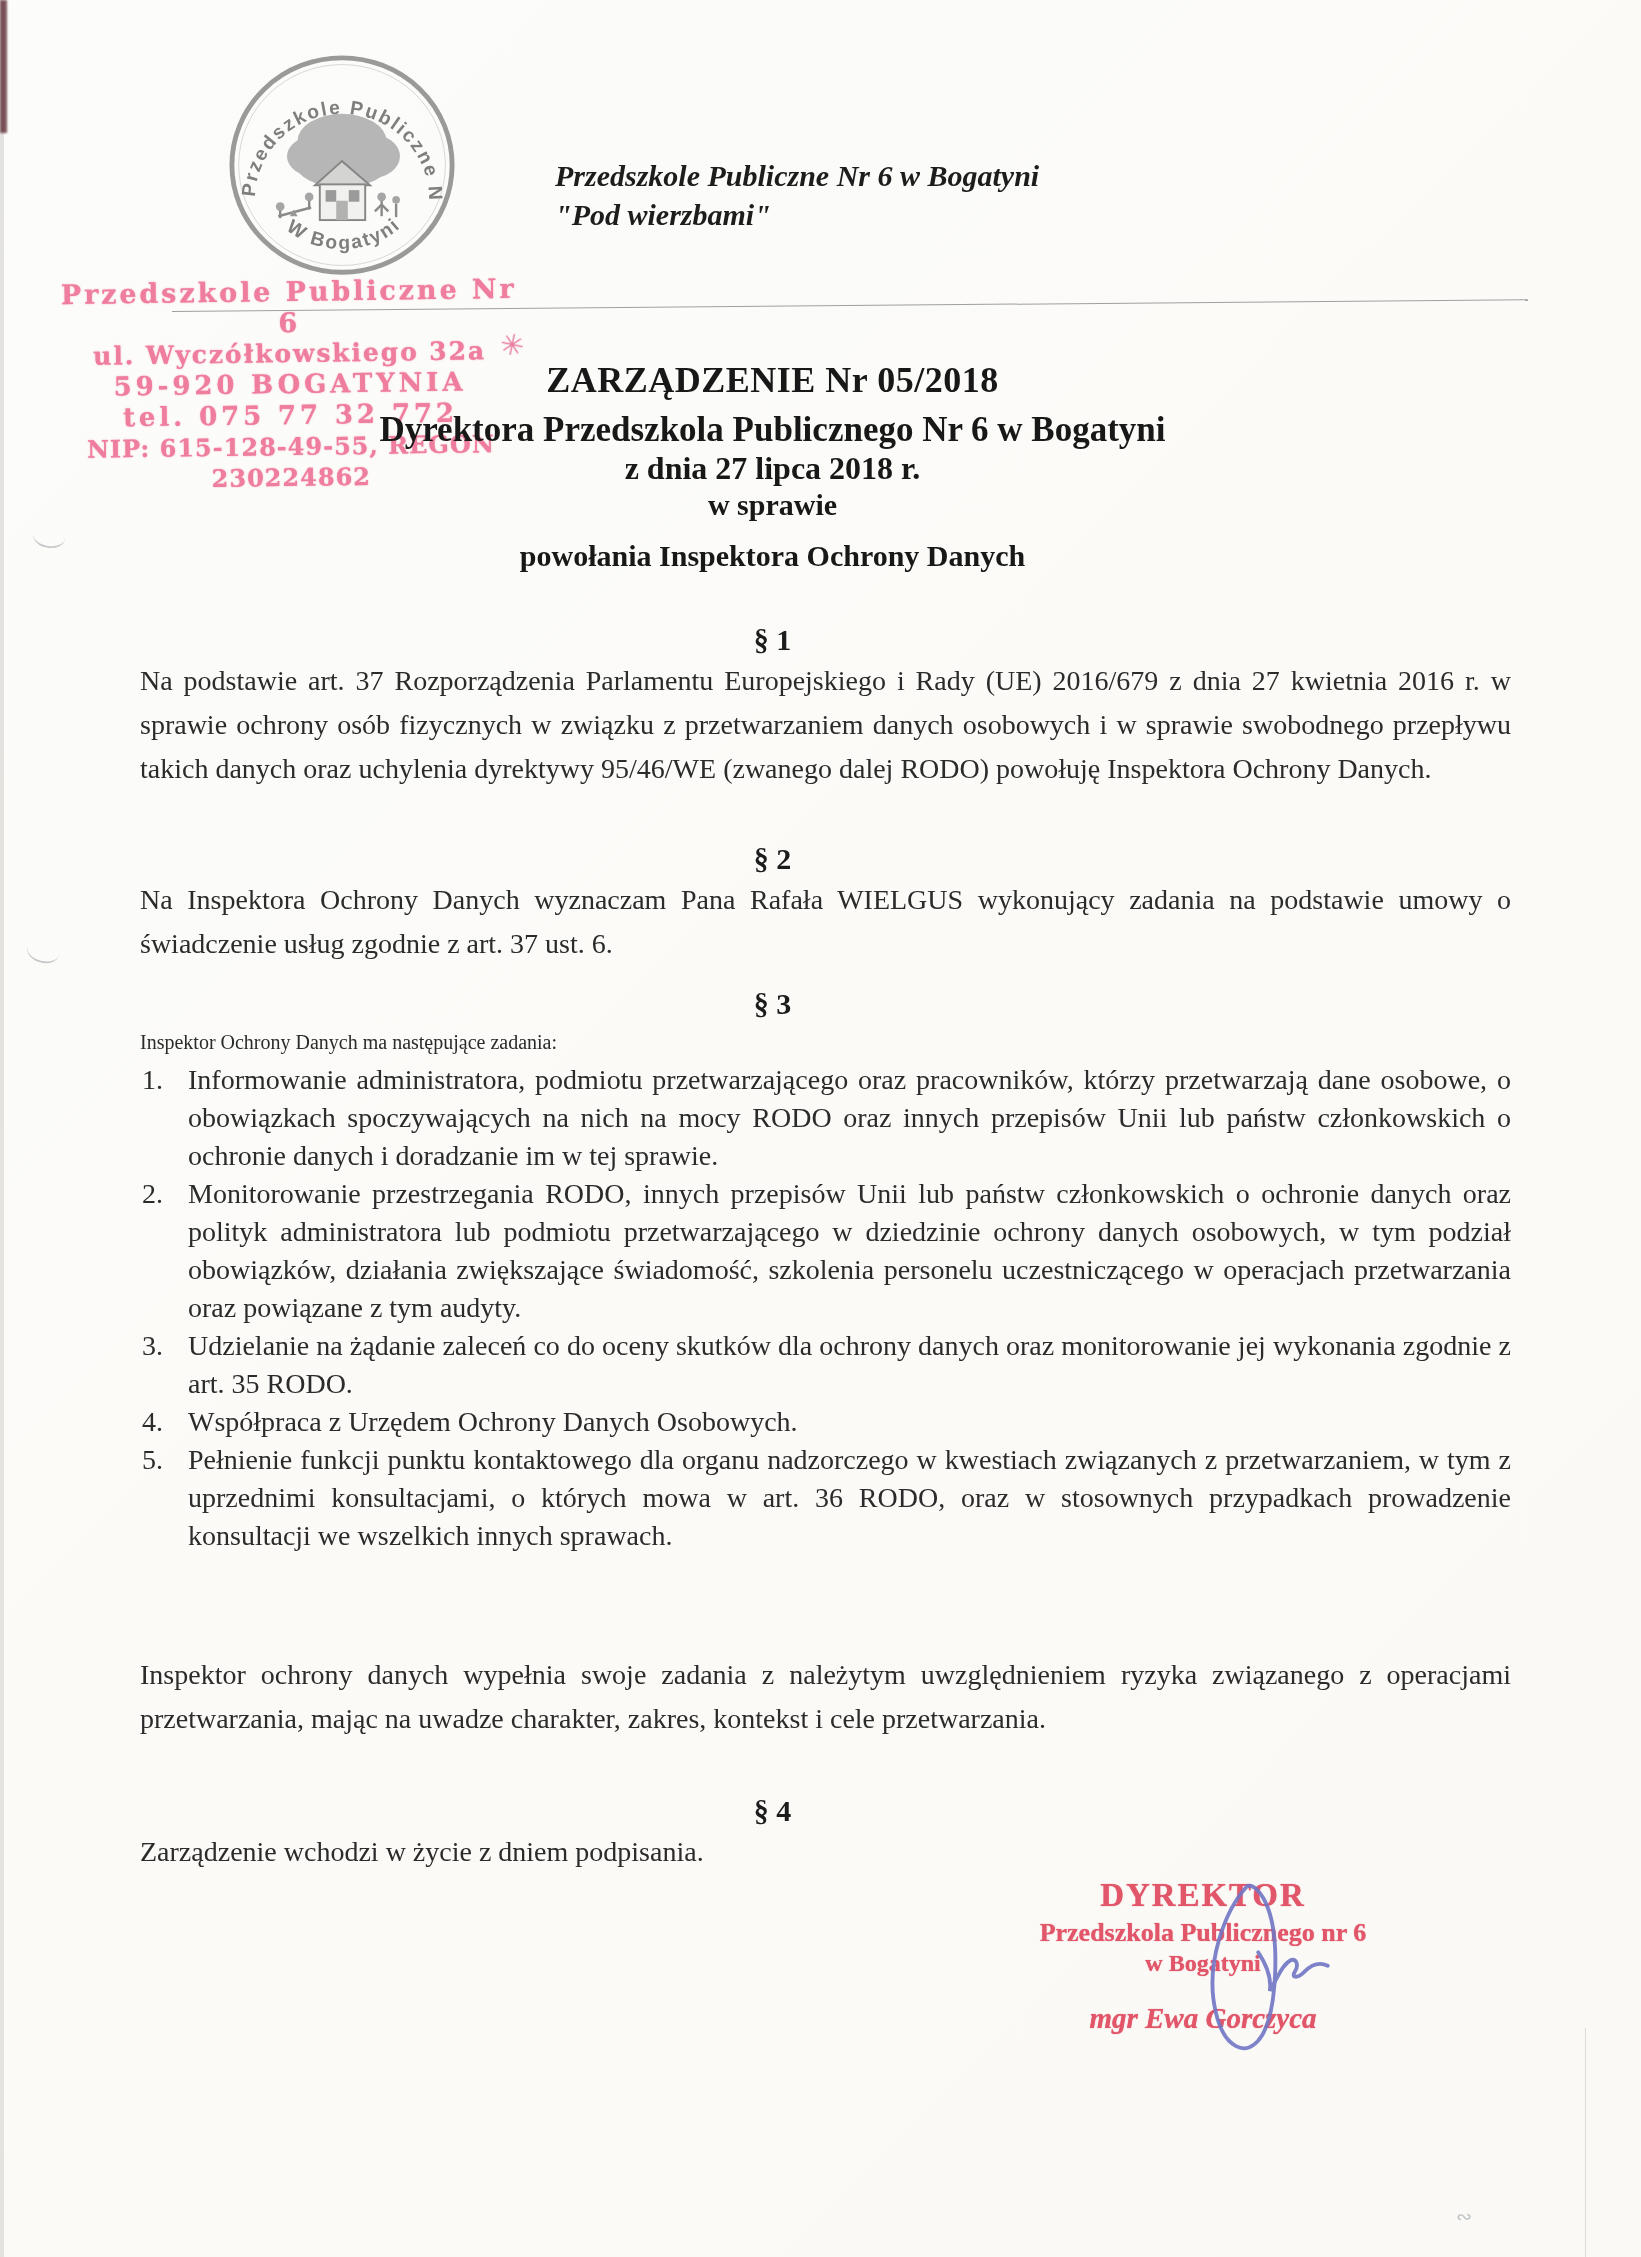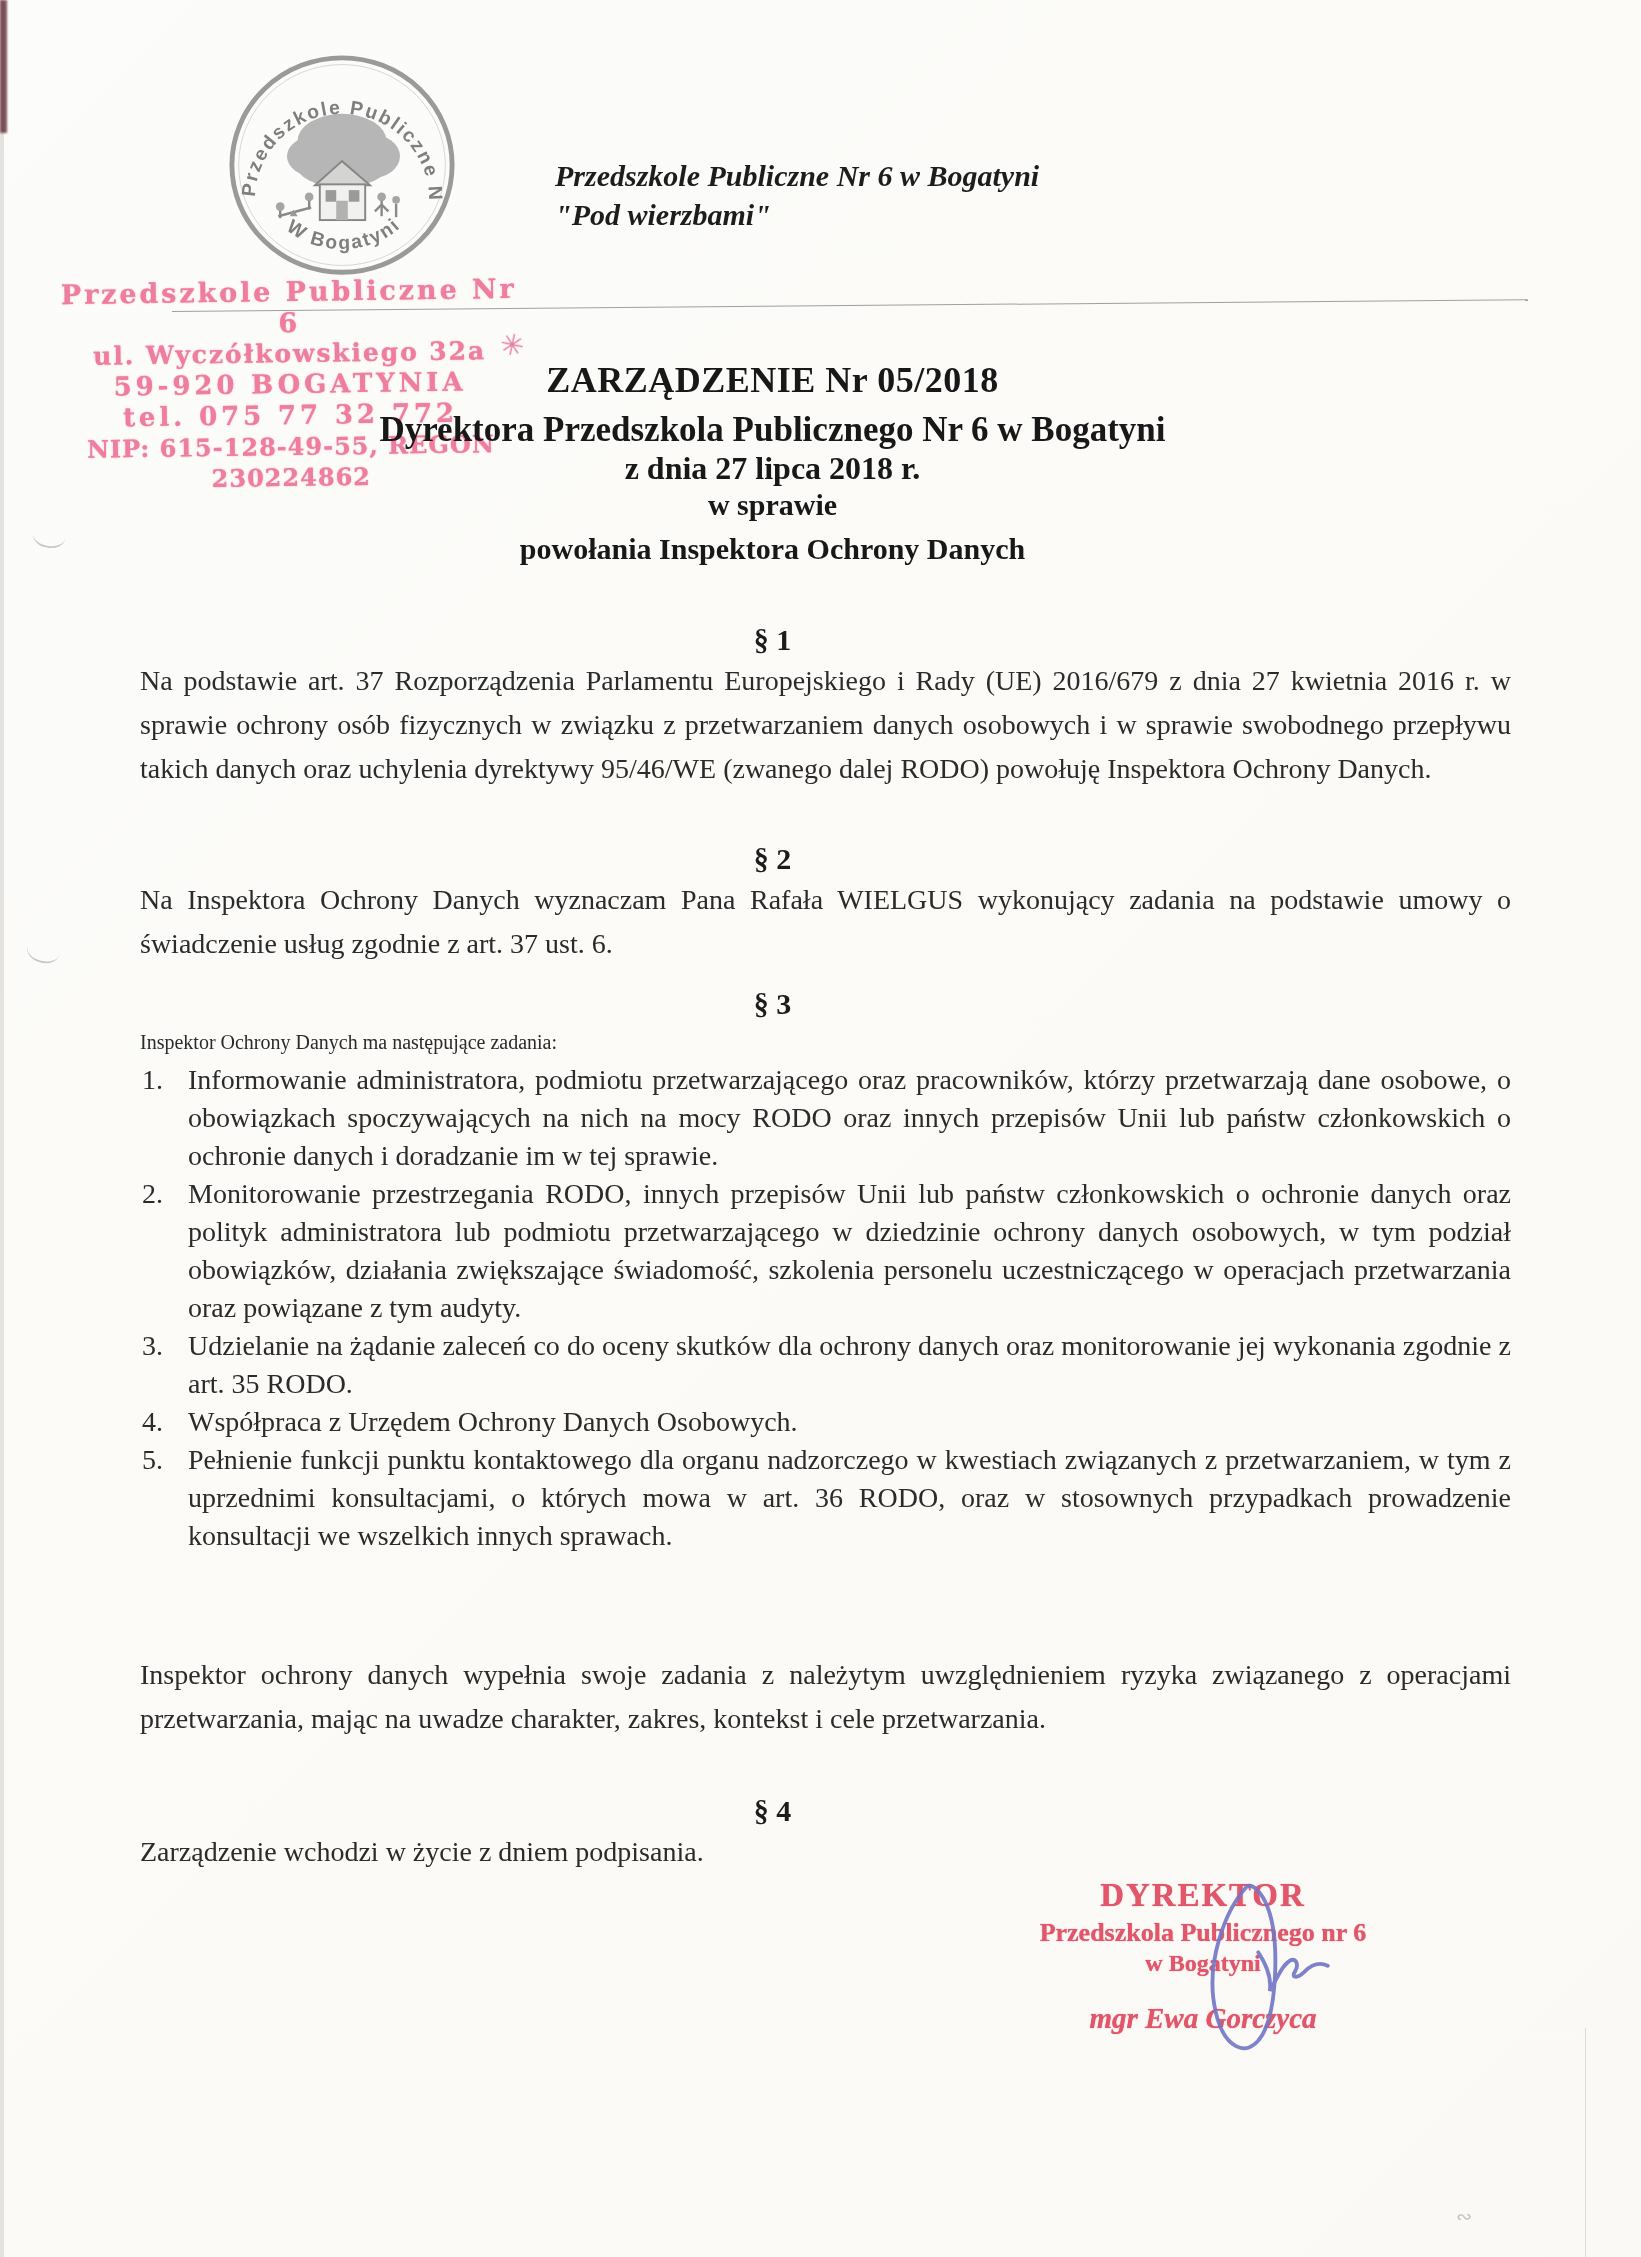--- a/index.html
+++ b/index.html
@@ -41,21 +41,21 @@
   .pink-stamp .l3{font-size:26px;letter-spacing:3.9px;}
   .pink-stamp .l4{font-size:26px;letter-spacing:3.9px;}
   .pink-stamp .l5{font-size:24px;letter-spacing:1px;}
   .star-smudge{position:absolute;left:500px;top:328px;font-size:29px;color:#e4628a;opacity:.8;transform:rotate(12deg);filter:blur(0.4px);}
   
   .title-block{position:absolute;left:140px;top:359px;width:1265px;text-align:center;color:#181818;}
   .title-block .t1{font-size:36px;font-weight:bold;letter-spacing:0.5px;}
   .title-block .t2{font-size:35px;font-weight:bold;margin-top:8.7px;}
   .title-block .t3{font-size:32px;font-weight:bold;margin-top:0;}
   .title-block .t4{font-size:30px;font-weight:bold;margin-top:1px;}
-  .title-block .t5{font-size:30px;font-weight:bold;margin-top:10px;}
+  .title-block .t5{font-size:30px;font-weight:bold;margin-top:17px;}
   
   .sec{position:absolute;left:140px;width:1371px;}
   .sec-mark{width:1265px;text-align:center;font-size:30px;font-weight:bold;color:#1c1c1c;margin-bottom:1.9px;}
   .para{font-size:28px;line-height:44px;text-align:justify;color:#2b2b2b;}
   .intro{font-size:20px;line-height:38px;color:#2b2b2b;}
   .oli{position:relative;padding-left:48px;font-size:28px;line-height:38px;text-align:justify;color:#2b2b2b;}
   .oli .num{position:absolute;left:1.9px;top:0;}
   .s1{top:623px;} .s2{top:842px;} .s3{top:987px;}
   .closing{top:1653px;} .s4{top:1794px;}
   

